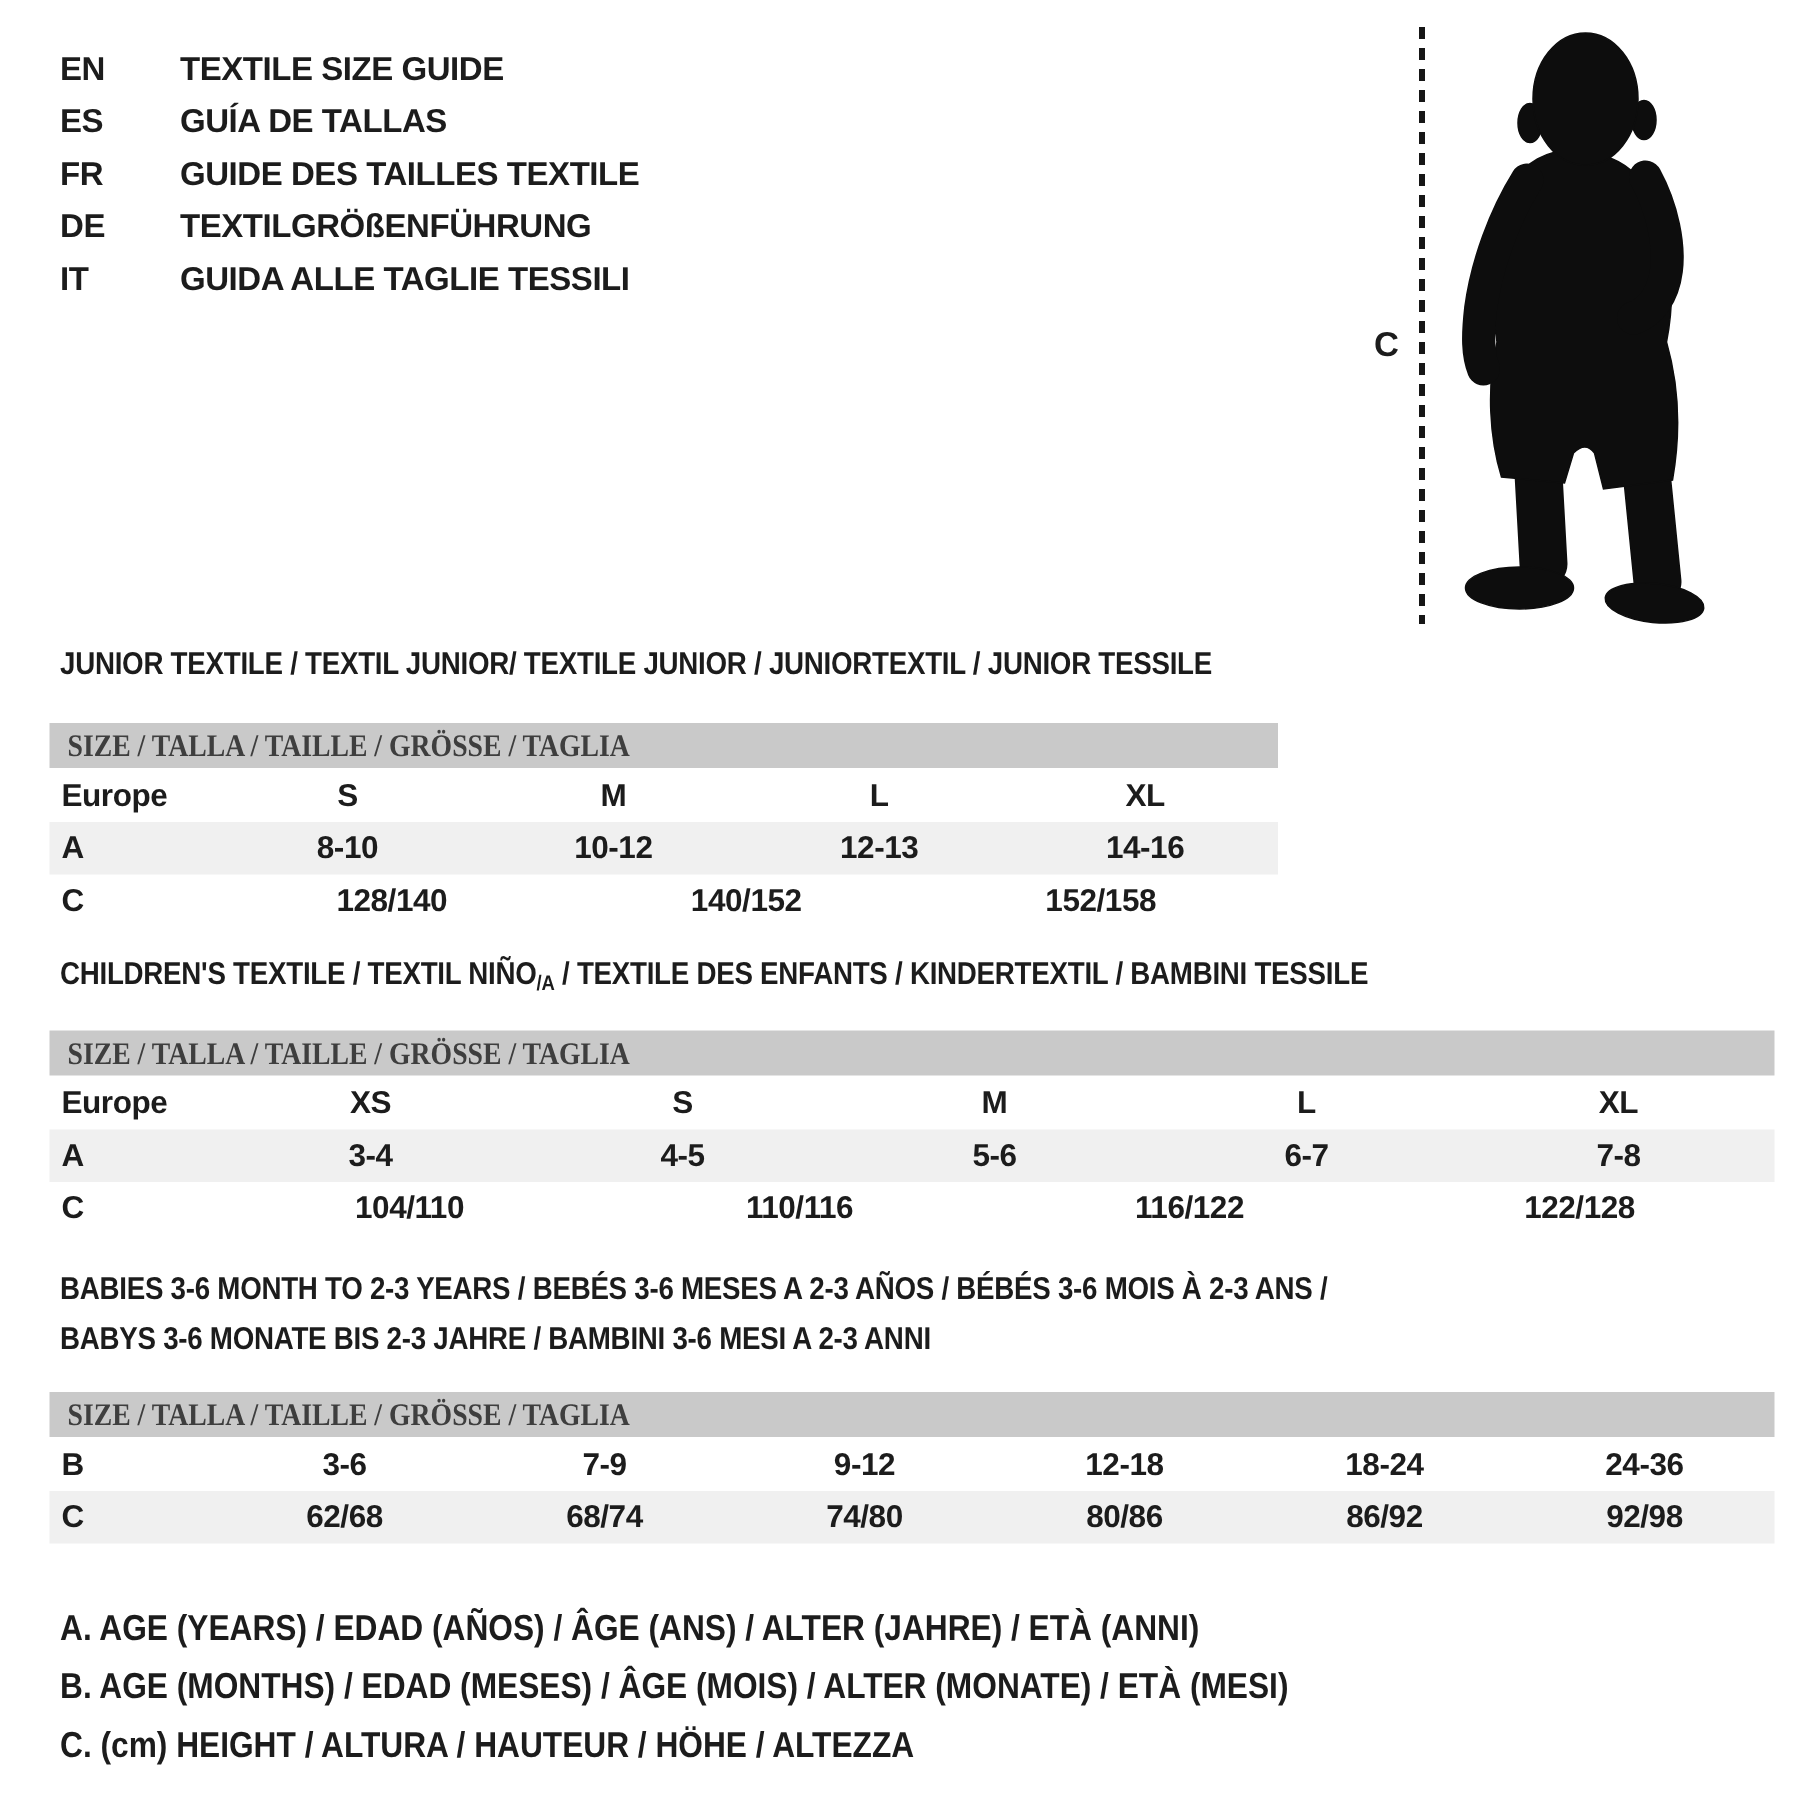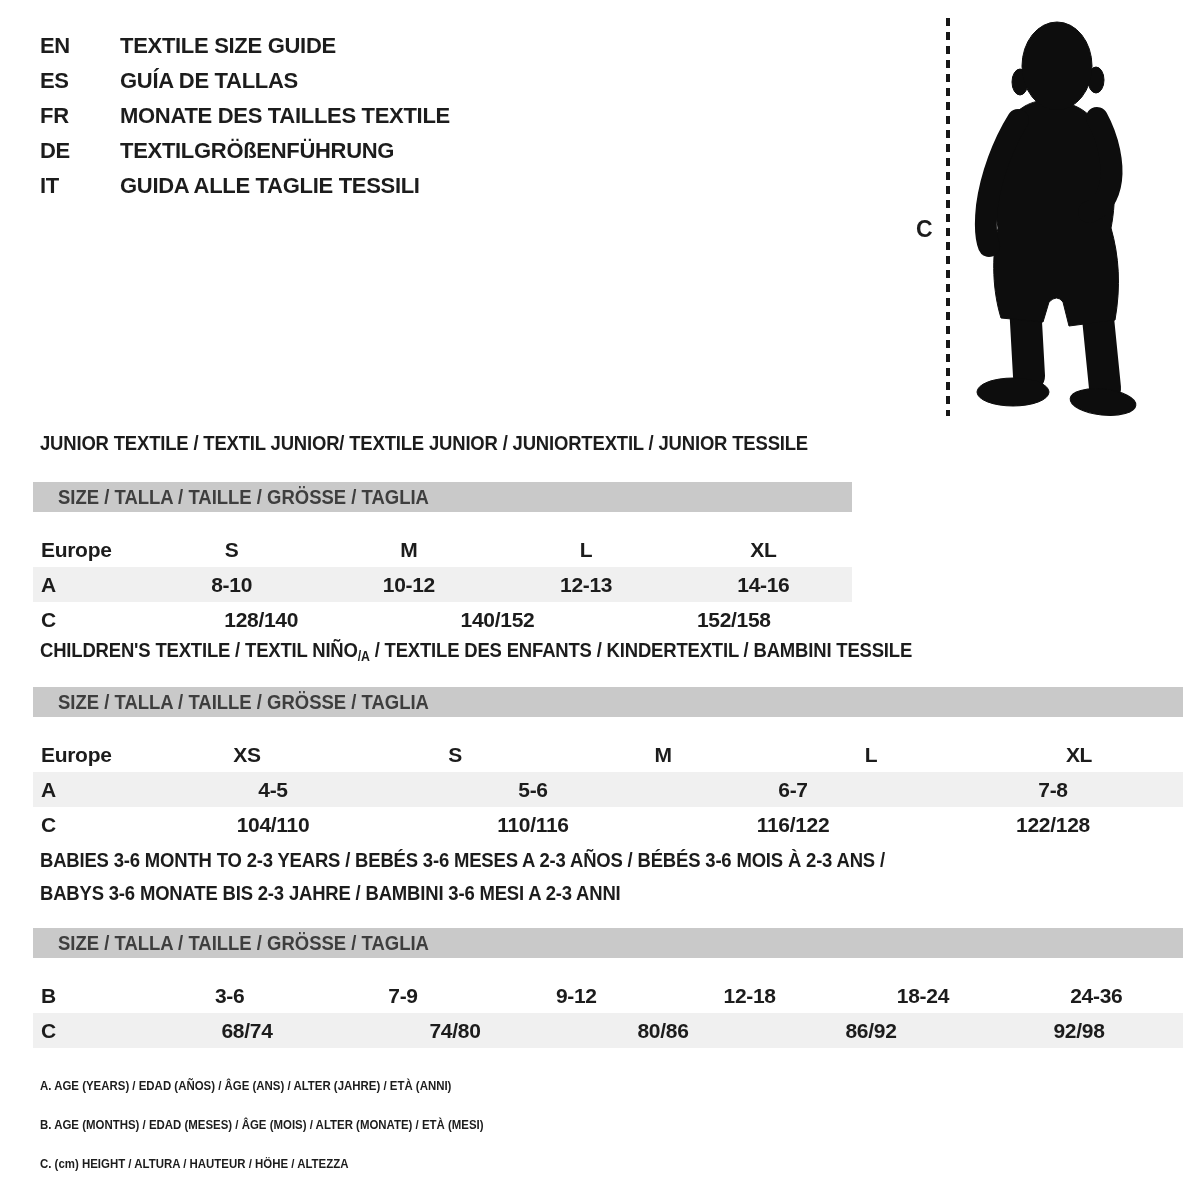--- a/index.html
+++ b/index.html
@@ -23,46 +23,46 @@
   .silhouette{left:963px;top:14px;}
 
   
   .sec-heading{font-size:21px;line-height:26px;white-space:nowrap;letter-spacing:-0.2px;text-decoration:underline;}
   .sec-heading .subscript{font-size:14px;vertical-align:-4px;}
   .two-line{line-height:33px;}
 
   
   .size-table{left:33px;}
   .size-bar{height:30px;background:#c9c9c9;color:#3e3e3e;font-size:21px;line-height:30px;
-    padding-left:25px;margin-bottom:20px;}
+    padding-left:12px;margin-bottom:1px;font-family:Liberation Serif, serif;}
   .trow{display:flex;height:35px;line-height:35px;font-size:21px;letter-spacing:-0.3px;}
   .trow.shaded{background:#f0f0f0;}
   .trow .lbl{width:110px;padding-left:8px;box-sizing:border-box;}
   .trow .cell{flex:1;text-align:center;}
 
   
-  .legend-line{font-size:13px;line-height:39px;white-space:nowrap;}
+  .legend-line{font-size:24px;line-height:39px;white-space:nowrap;}
 </style>
 </head>
 <body>
 
 <div class="canvas">
 
   <div class="abs lang-block">
     <div class="lang-row">
       <span class="lang-code">EN</span>
       <span class="lang-label">TEXTILE SIZE GUIDE</span>
     </div>
     <div class="lang-row">
       <span class="lang-code">ES</span>
       <span class="lang-label">GUÍA DE TALLAS</span>
     </div>
     <div class="lang-row">
       <span class="lang-code">FR</span>
-      <span class="lang-label">MONATE DES TAILLES TEXTILE</span>
+      <span class="lang-label">GUIDE DES TAILLES TEXTILE</span>
     </div>
     <div class="lang-row">
       <span class="lang-code">DE</span>
       <span class="lang-label">TEXTILGRÖßENFÜHRUNG</span>
     </div>
     <div class="lang-row">
       <span class="lang-code">IT</span>
       <span class="lang-label">GUIDA ALLE TAGLIE TESSILI</span>
     </div>
   </div>
@@ -138,20 +138,21 @@
     <div class="trow">
       <span class="lbl">Europe</span>
       <span class="cell">XS</span>
       <span class="cell">S</span>
       <span class="cell">M</span>
       <span class="cell">L</span>
       <span class="cell">XL</span>
     </div>
     <div class="trow shaded">
       <span class="lbl">A</span>
+      <span class="cell">3-4</span>
       <span class="cell">4-5</span>
       <span class="cell">5-6</span>
       <span class="cell">6-7</span>
       <span class="cell">7-8</span>
     </div>
     <div class="trow">
       <span class="lbl">C</span>
       <span class="cell">104/110</span>
       <span class="cell">110/116</span>
       <span class="cell">116/122</span>
@@ -171,20 +172,21 @@
       <span class="lbl">B</span>
       <span class="cell">3-6</span>
       <span class="cell">7-9</span>
       <span class="cell">9-12</span>
       <span class="cell">12-18</span>
       <span class="cell">18-24</span>
       <span class="cell">24-36</span>
     </div>
     <div class="trow shaded">
       <span class="lbl">C</span>
+      <span class="cell">62/68</span>
       <span class="cell">68/74</span>
       <span class="cell">74/80</span>
       <span class="cell">80/86</span>
       <span class="cell">86/92</span>
       <span class="cell">92/98</span>
     </div>
   </div>
 
   <div class="abs" style="left:40px;top:1066px;">
     <div class="legend-line">

